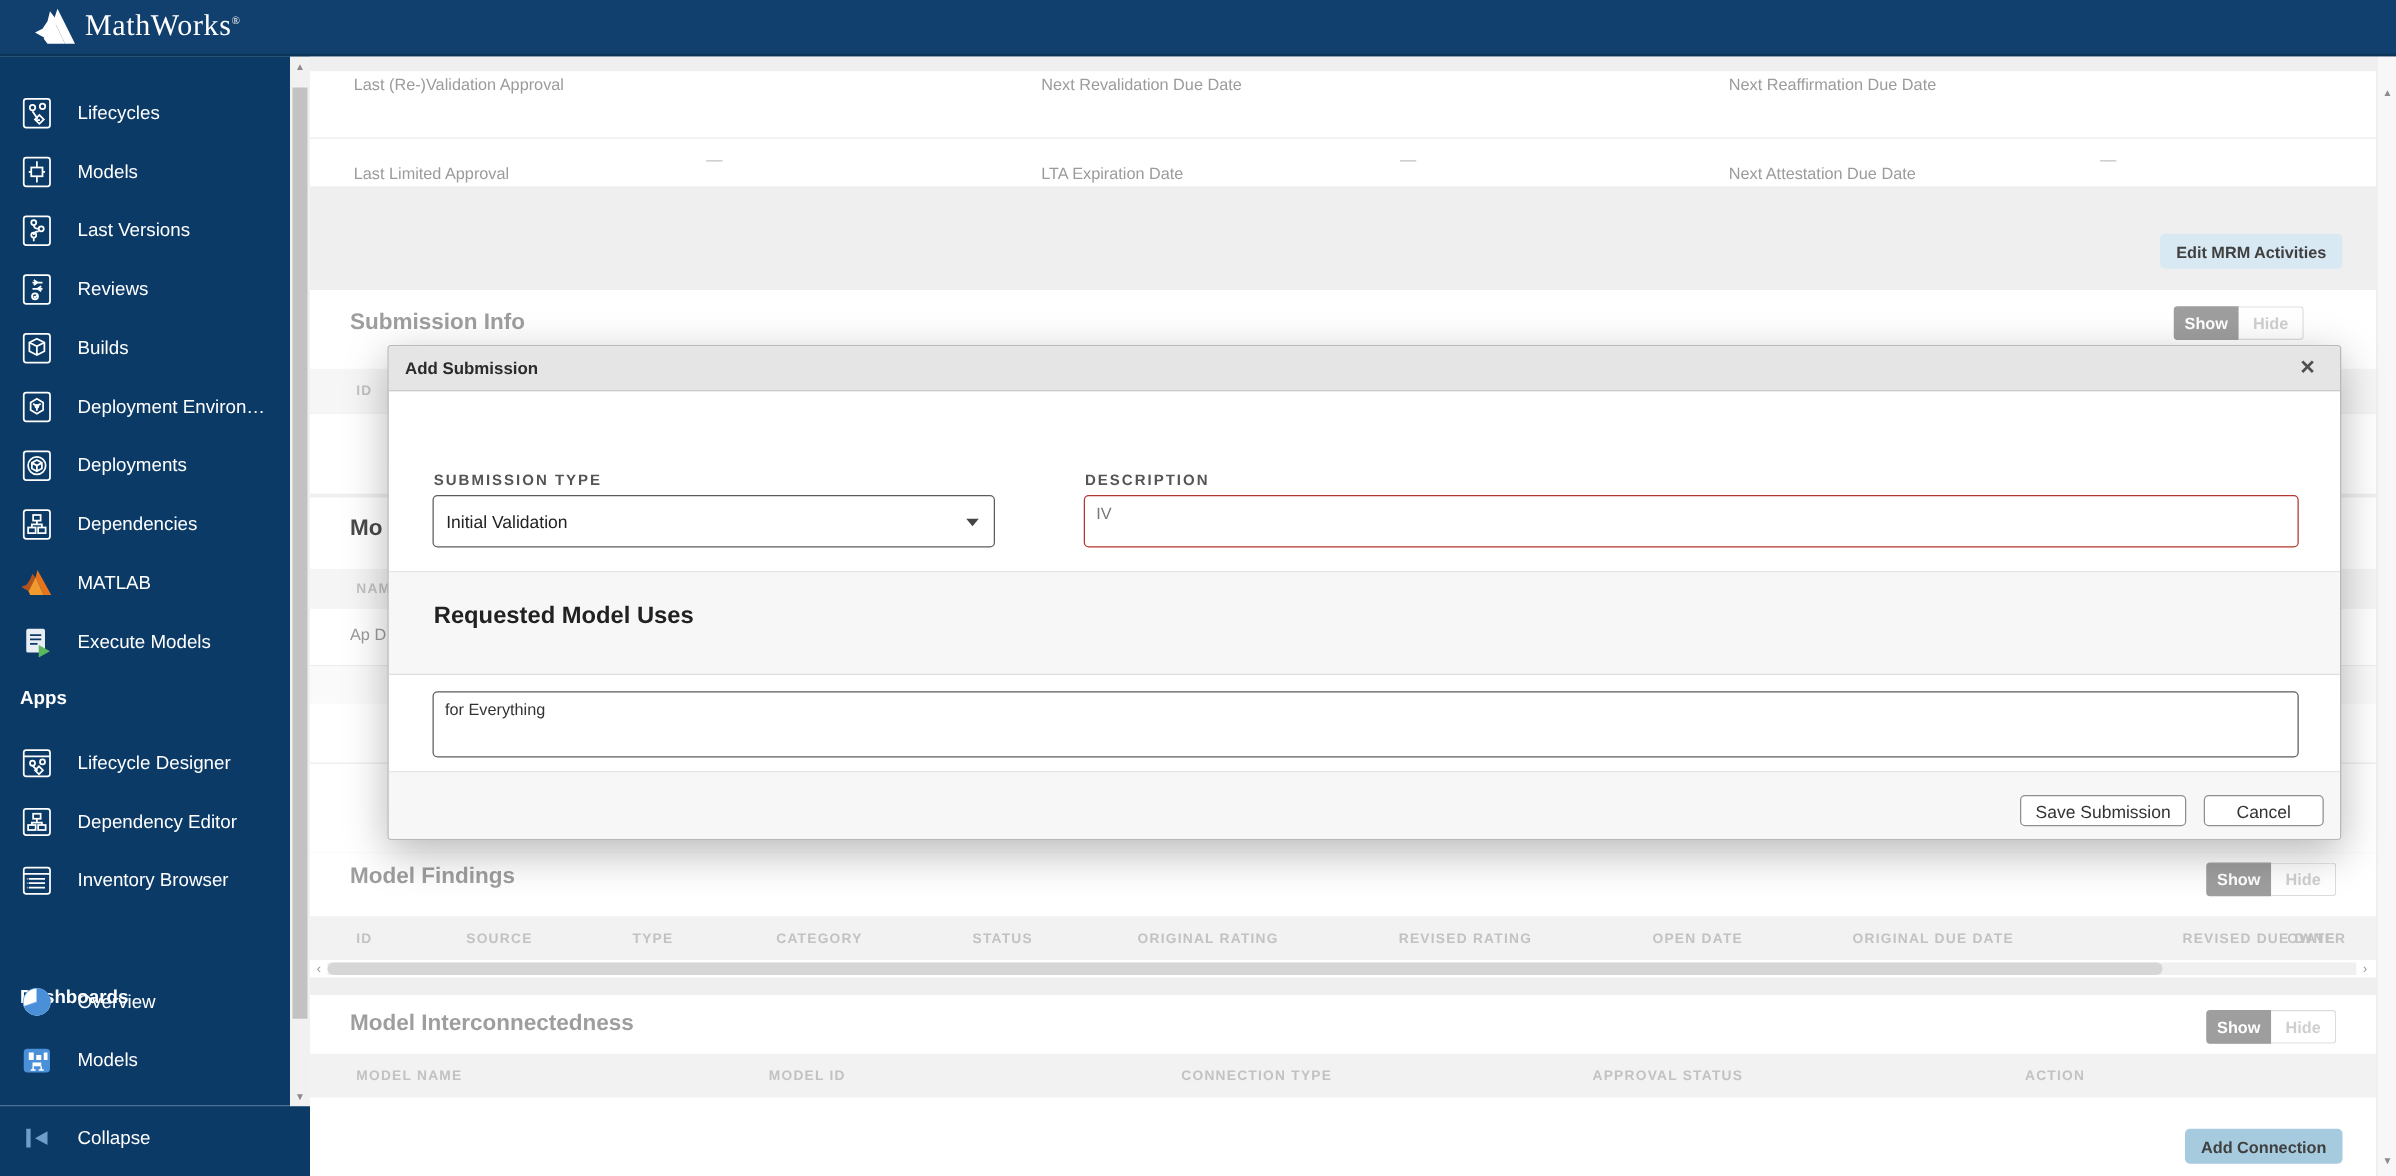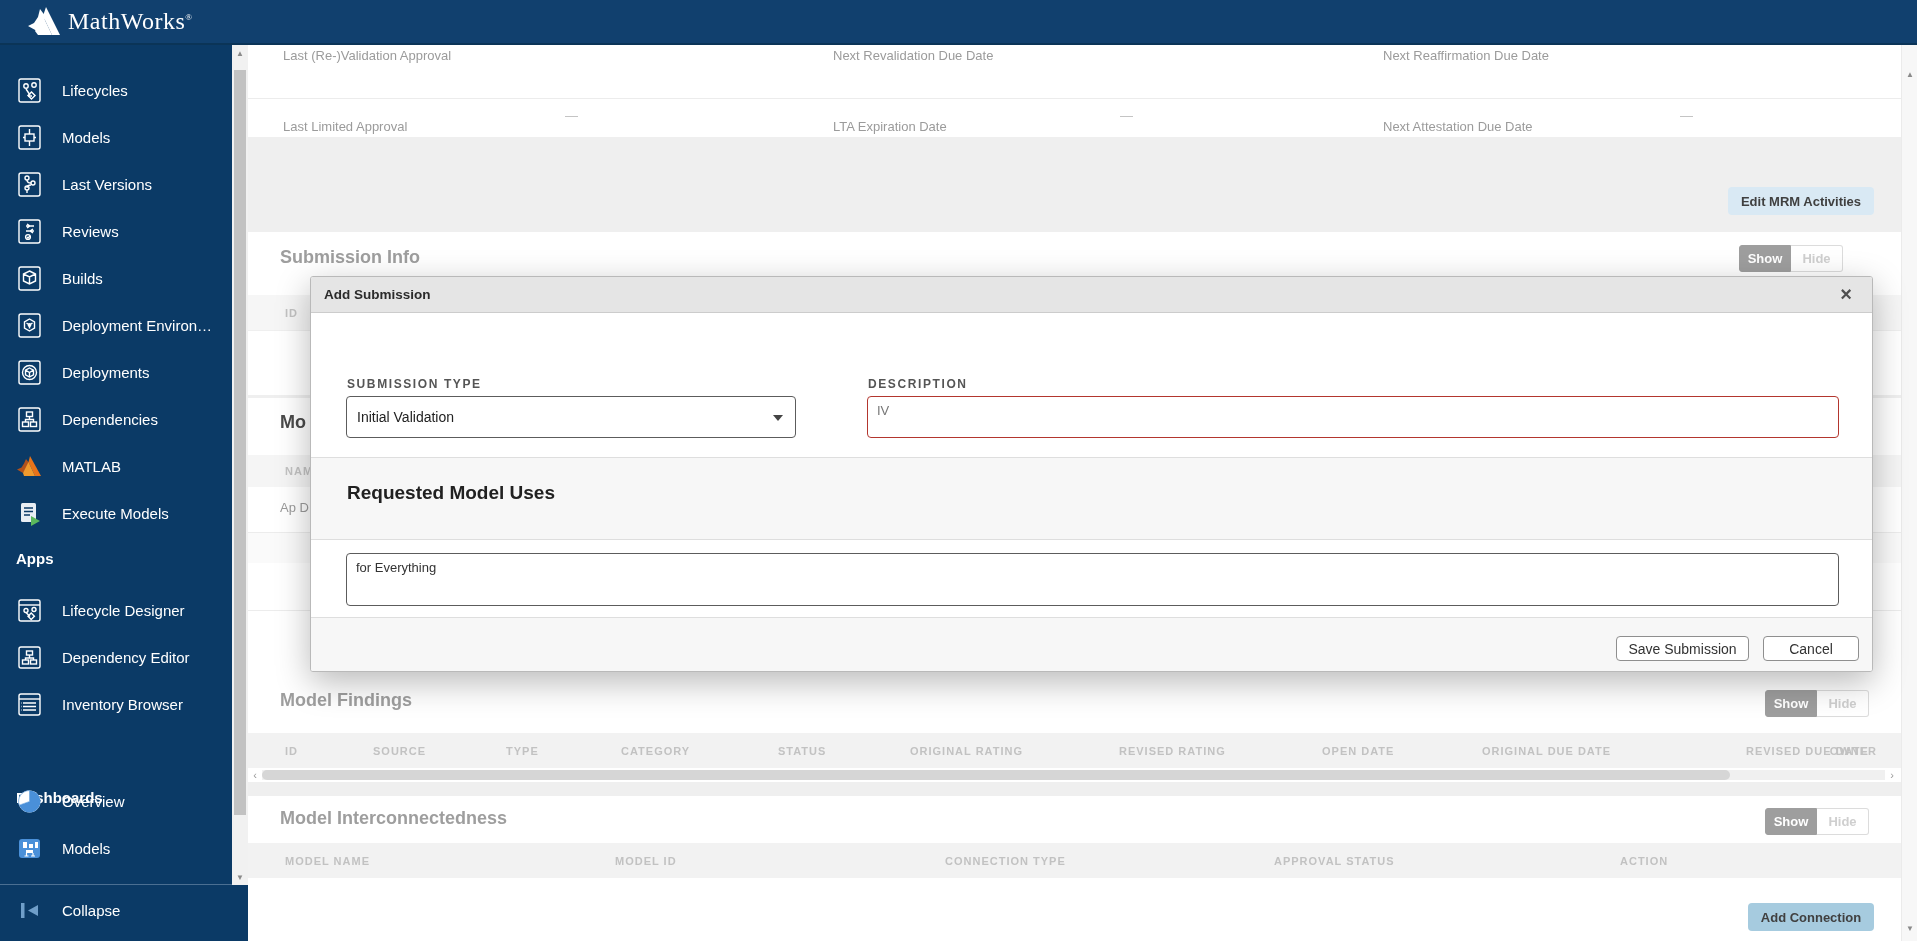--- a/index.html
+++ b/index.html
@@ -275,21 +275,21 @@
 
     <div id="sb-scroll">
       <div class="scroll-arrow" style="top:1px">▲</div>
       <div class="thumb"></div>
       <div class="scroll-arrow" style="bottom:1px">▼</div>
     </div>
   </div>
 
   <div id="main">
 
-    <div class="card" style="top:0; height:92px;">
+    <div class="card" style="top:12px; height:92px;">
       <div style="position:absolute; left:0; top:53px; width:1653px; height:1px; background:#ececec;"></div>
       <span class="mrm-label" style="left:35px; top:3px;">Last (Re-)Validation Approval</span>
       <span class="mrm-label" style="left:585px; top:3px;">Next Revalidation Due Date</span>
       <span class="mrm-label" style="left:1135px; top:3px;">Next Reaffirmation Due Date</span>
       <span class="mrm-value" style="left:317px; top:63px;">—</span>
       <span class="mrm-value" style="left:872px; top:63px;">—</span>
       <span class="mrm-value" style="left:1432px; top:63px;">—</span>
       <span class="mrm-label" style="left:35px; top:74px;">Last Limited Approval</span>
       <span class="mrm-label" style="left:585px; top:74px;">LTA Expiration Date</span>
       <span class="mrm-label" style="left:1135px; top:74px;">Next Attestation Due Date</span>

